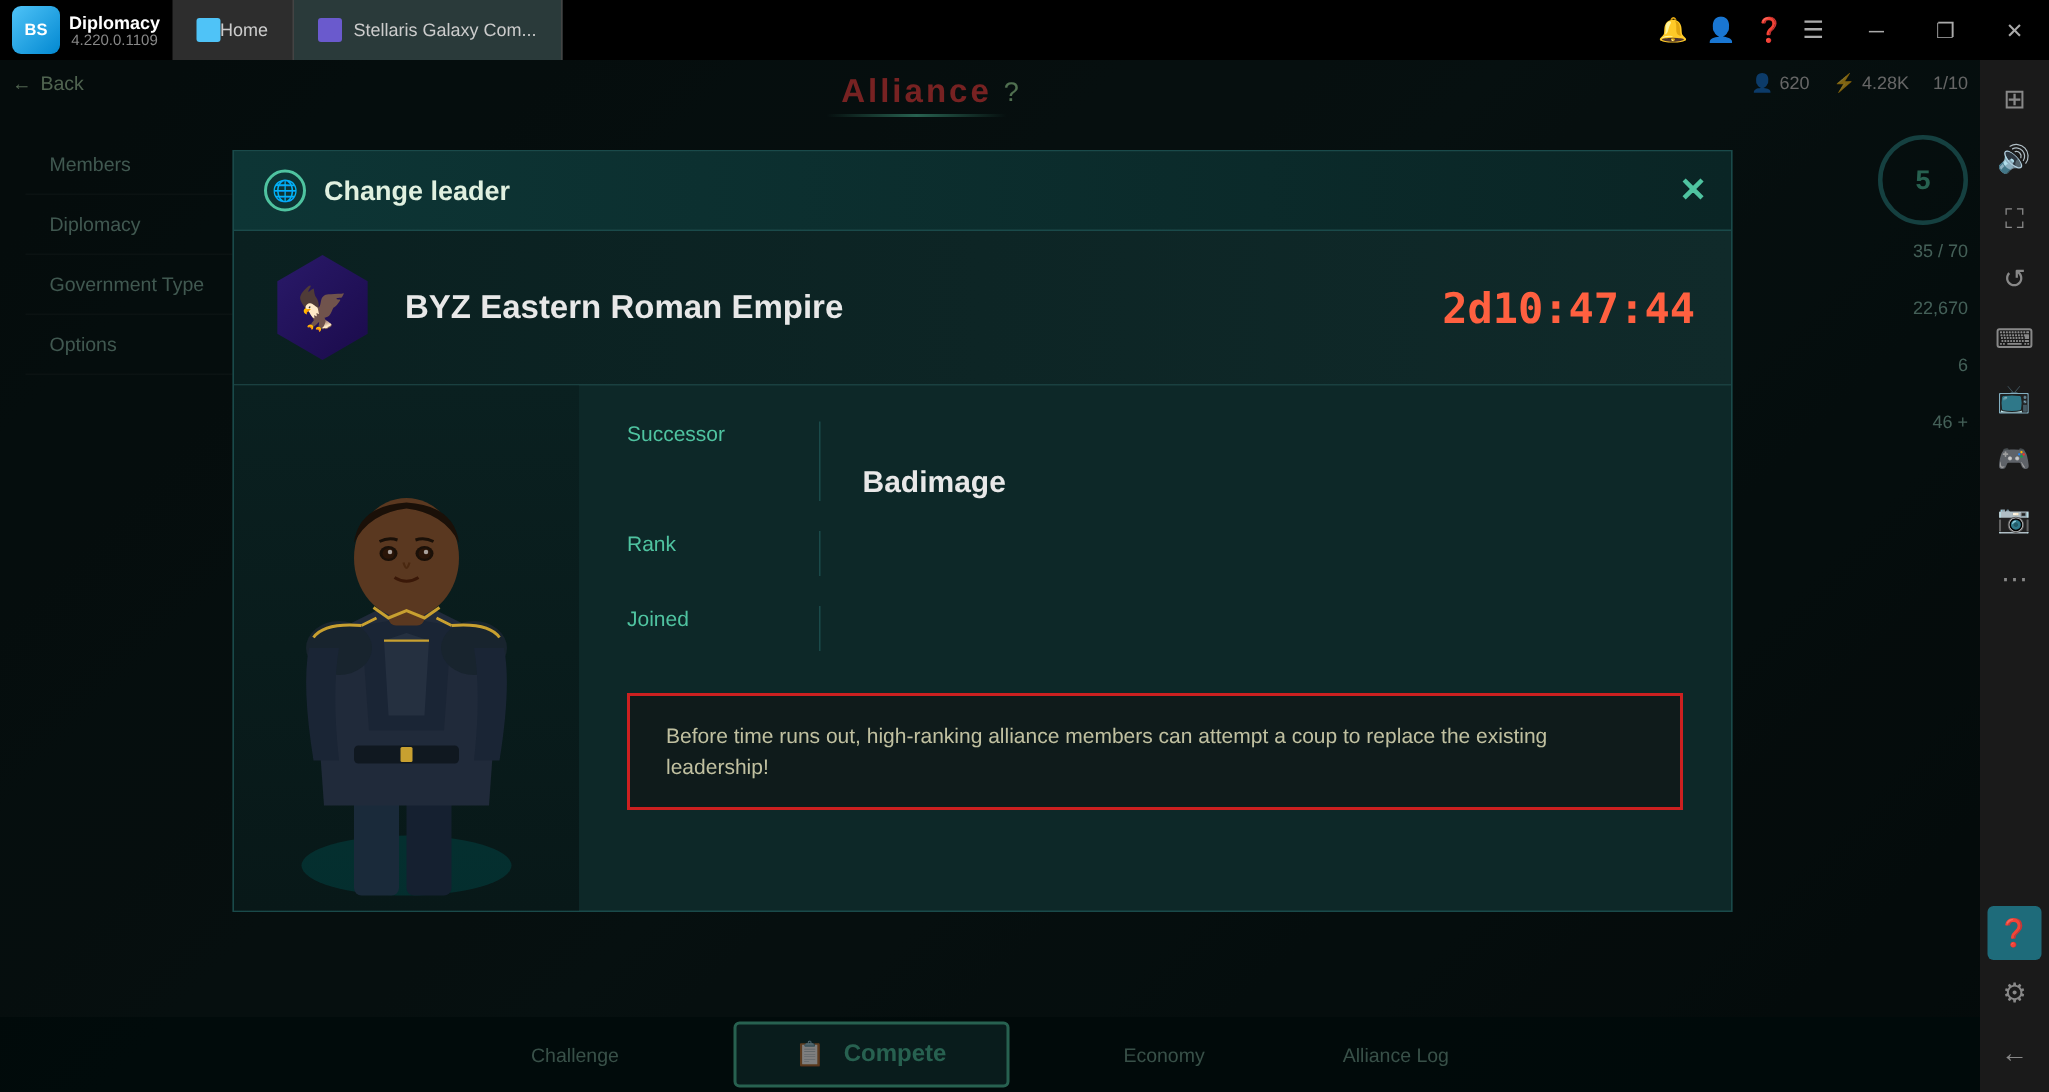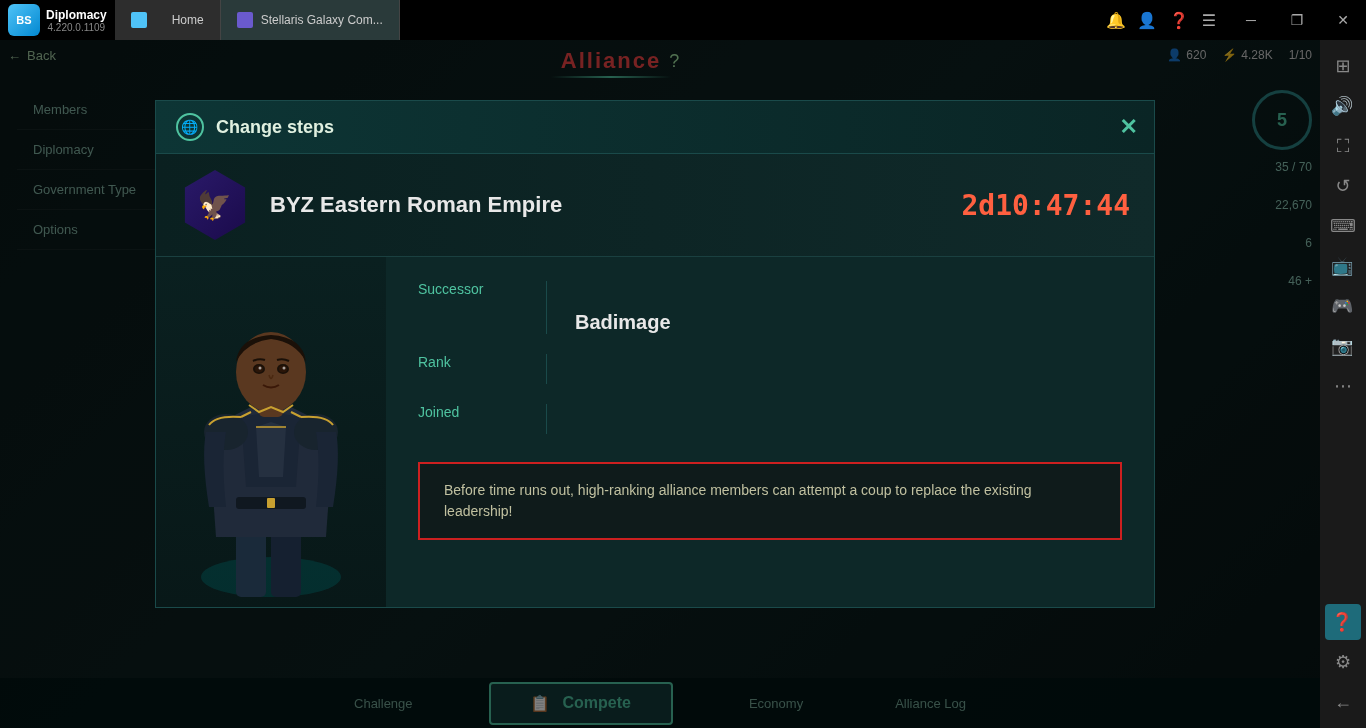--- a/index.html
+++ b/index.html
@@ -51,21 +51,21 @@
     .bs-version {
       color: #888;
       font-size: 10px;
     }
     .tab-home {
       height: 40px;
       background: #2d2d2d;
       display: flex;
       align-items: center;
       padding: 0 16px;
-      gap: 25px;
+      gap: 0;
       color: #ccc;
       font-size: 12px;
       border-right: 1px solid #444;
     }
     .tab-home-icon {
       width: 16px;
       height: 16px;
       background: #4fc3f7;
       border-radius: 2px;
     }
@@ -557,21 +557,21 @@
     <div>6</div>
     <div>46 +</div>
   </div>
 
   <div class="modal-overlay"></div>
 
   <div class="modal">
 
     <div class="modal-header">
       <div class="modal-header-icon">🌐</div>
-      <span class="modal-title">Change steps</span>
+      <span class="modal-title">Change leader</span>
       <div class="modal-close">✕</div>
     </div>
 
     <div class="alliance-info-section">
       <div class="alliance-badge">
         <span class="alliance-badge-inner">🦅</span>
       </div>
       <div style="flex:1;">
         <div class="alliance-name">BYZ Eastern Roman Empire</div>
       </div>

